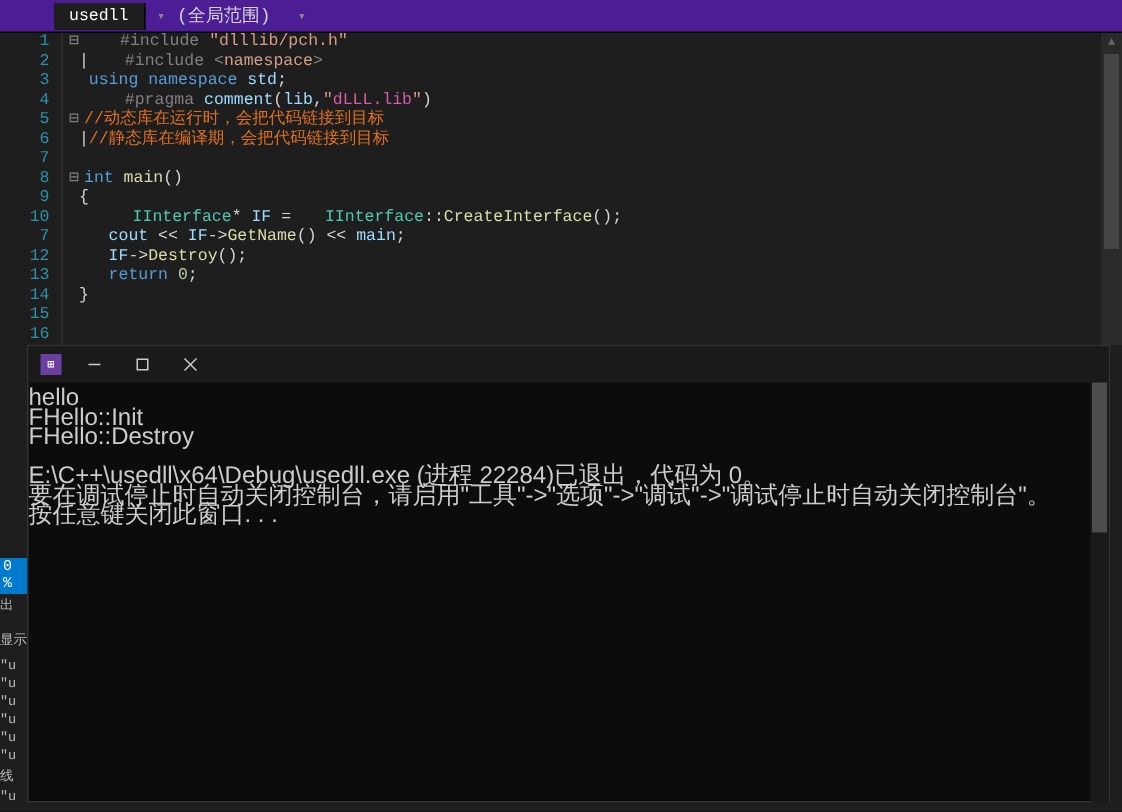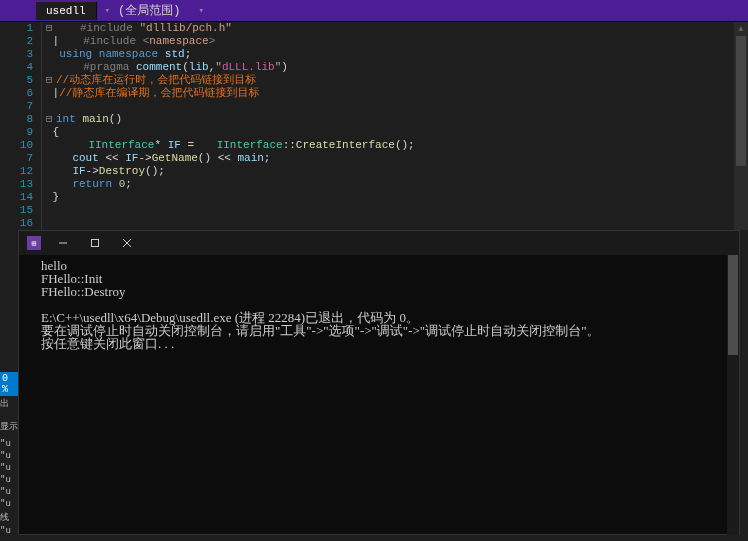--- a/index.html
+++ b/index.html
@@ -123,23 +123,23 @@
       width: 32px;
       height: 22px;
       display: flex;
       align-items: center;
       justify-content: center;
       color: #ccc;
       font-size: 10px;
     }
     .win-btn svg { width: 10px; height: 10px; }
     .console-body {
-      padding: 4px 22px;
-      font-family: Liberation Serif, serif;
-      font-size: 13px;
+      padding: 4px 0;
+      font-family: Liberation Sans, sans-serif;
+      font-size: 16px;
       line-height: 13px;
       color: #ccc;
       white-space: pre-wrap;
     }
     
     .left-strip {
       position: absolute;
       left: 0;
       top: 372px;
       width: 18px;

